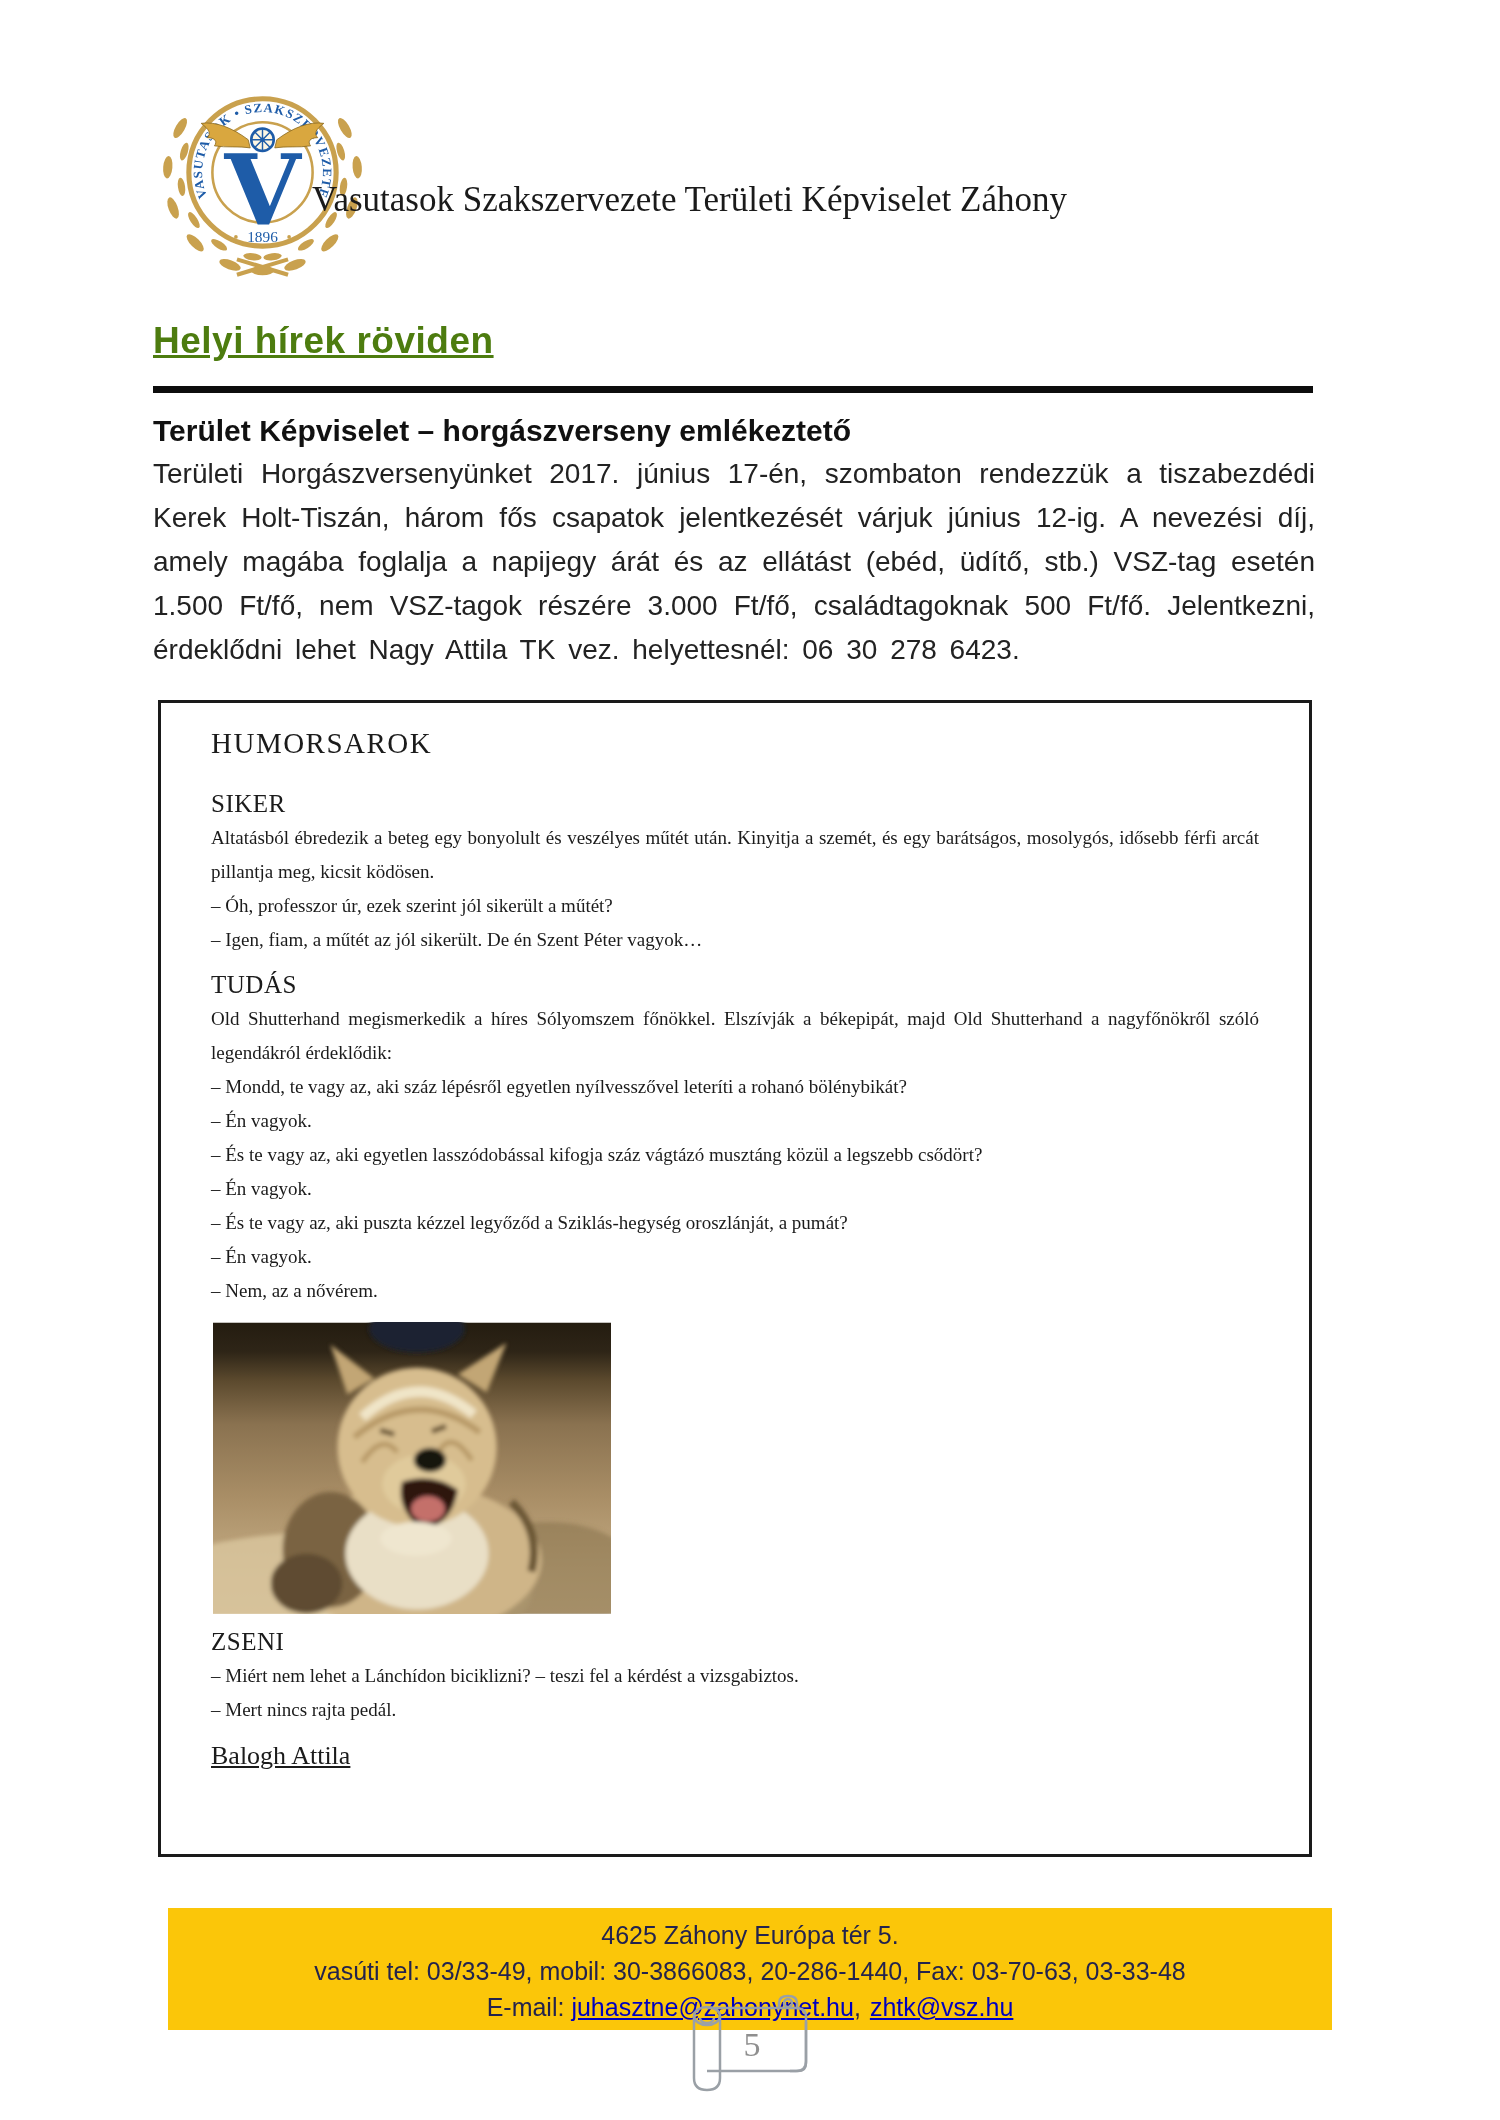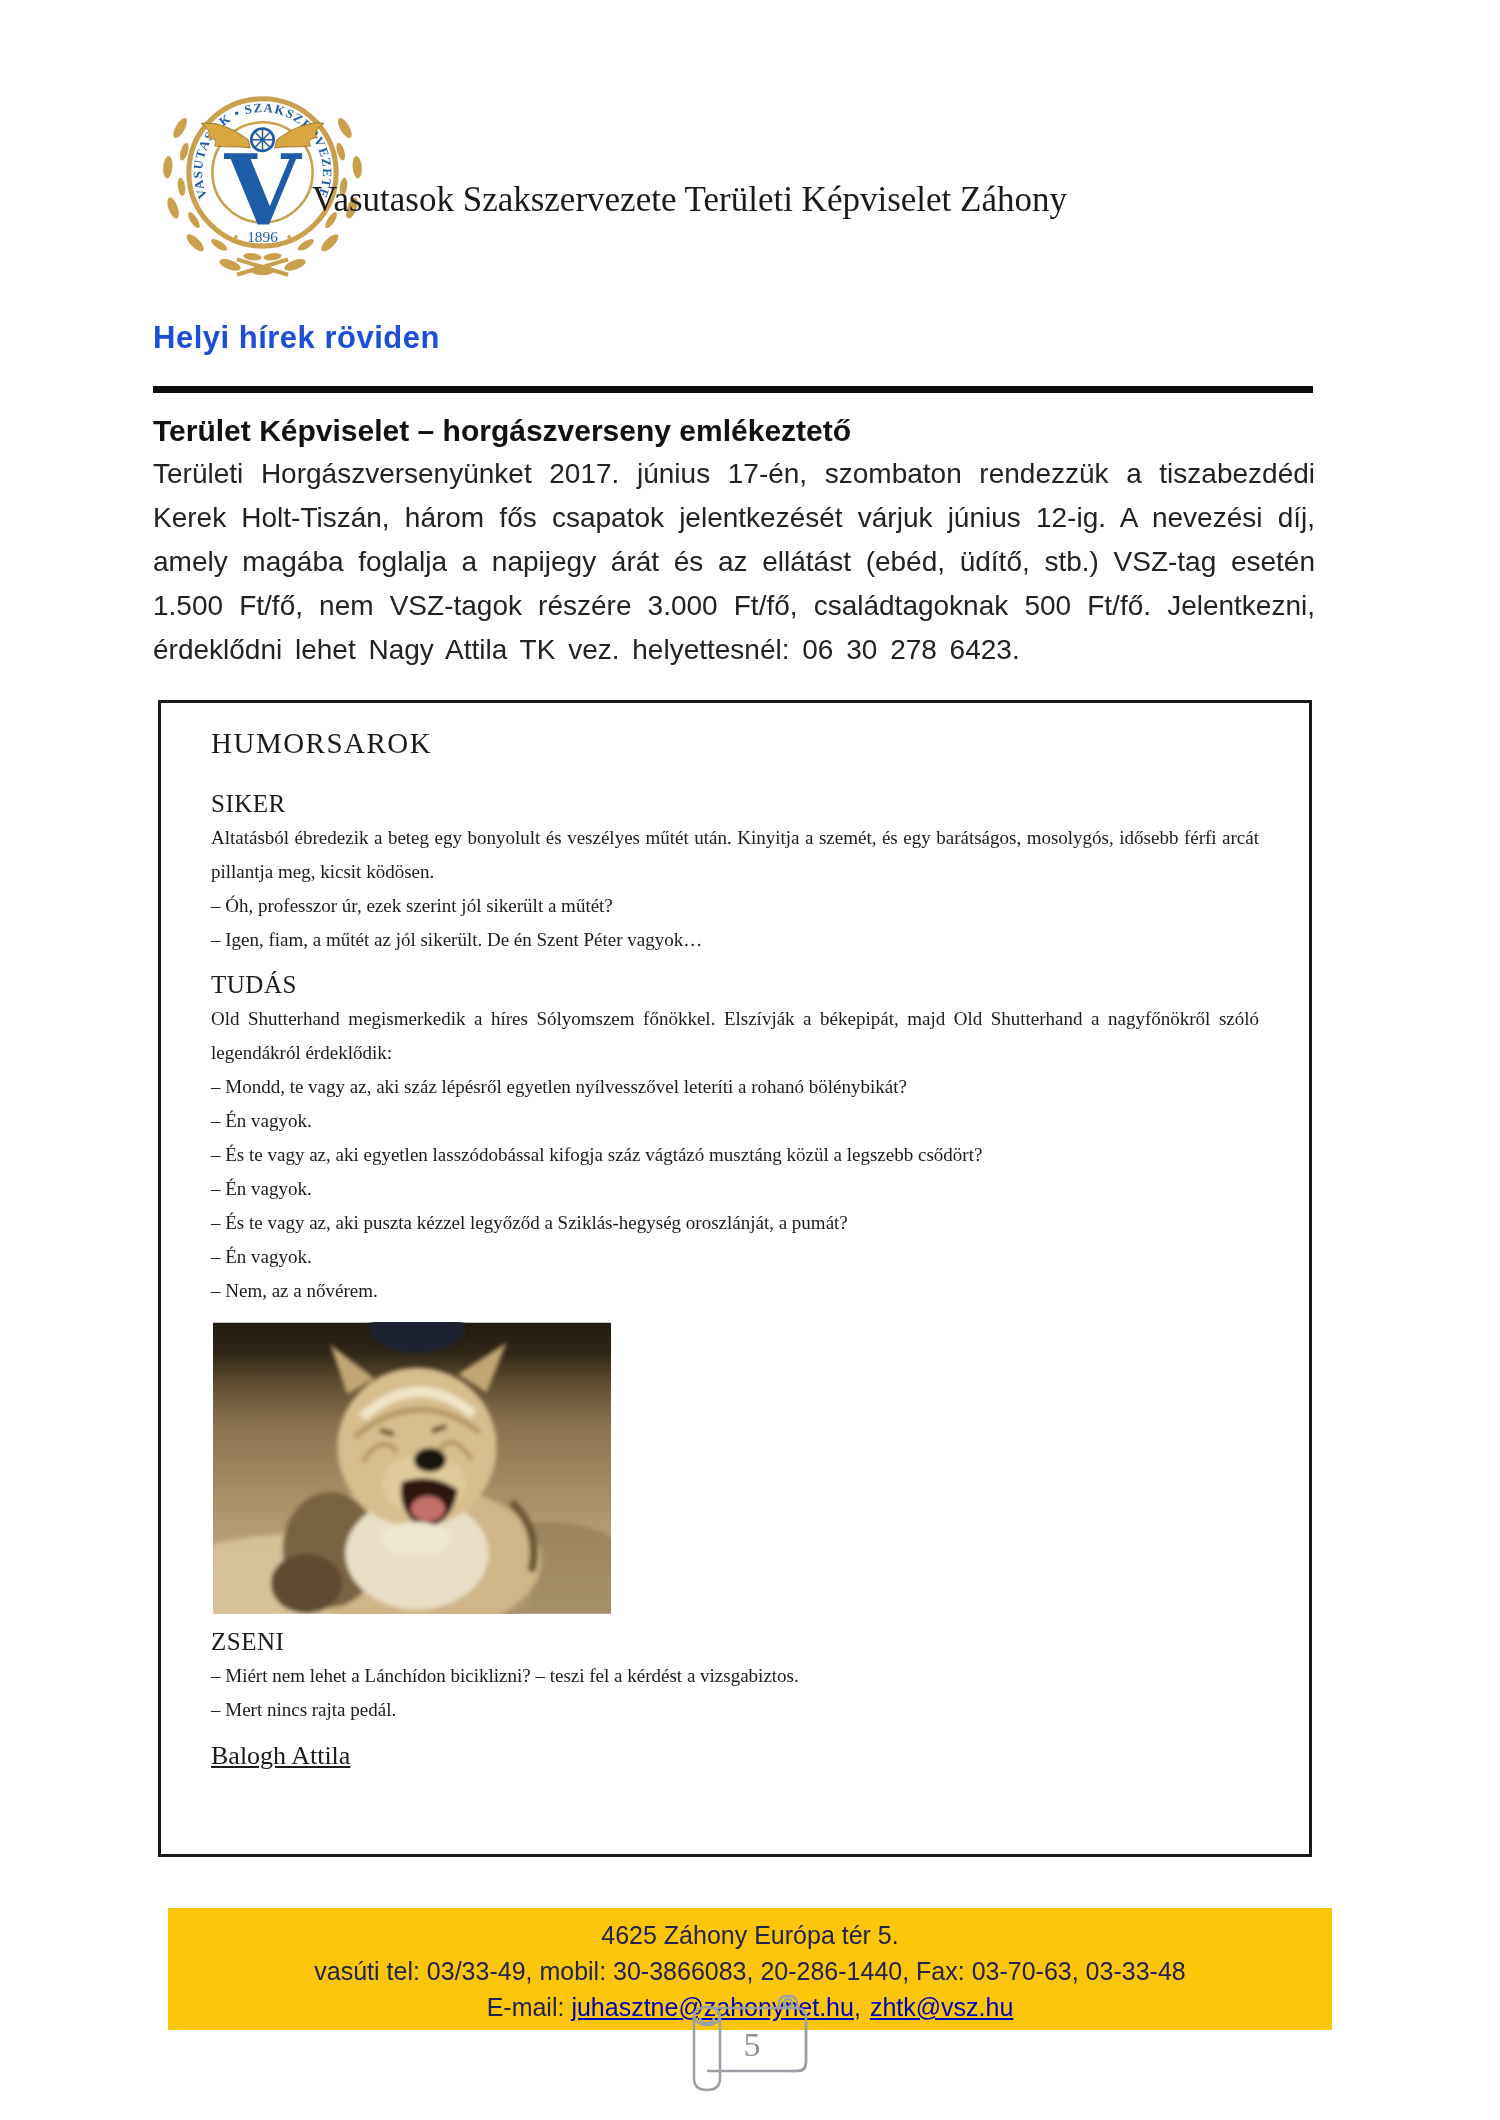--- a/index.html
+++ b/index.html
@@ -7,21 +7,21 @@
     position:relative; width:1500px; height:2120px; background:#ffffff;
     font-family:"Liberation Sans", sans-serif; overflow:hidden;
   }
   .logo { position:absolute; left:150px; top:70px; }
   .org-title {
     position:absolute; left:312px; top:180px;
     font-family:"Liberation Serif", serif; font-size:35px; color:#1a1a1a; white-space:nowrap;
   }
   .section-title {
     position:absolute; left:153px; top:320px;
-    font-size:31px; font-weight:bold; color:#1d4ed8; letter-spacing:.5px;
+    font-size:37px; font-weight:bold; color:#4d7c0f; letter-spacing:.5px;text-decoration:underline;
   }
   .title-rule { position:absolute; left:153px; top:386px; width:1160px; height:7px; background:#0d0d0d; }
   .article-heading {
     position:absolute; left:153px; top:414px;
     font-size:30px; font-weight:bold; color:#111111;text-align:right;
   }
   .article-body {
     position:absolute; left:153px; top:452px; width:1162px; margin:0;
     font-size:28px; line-height:44px; text-align:justify; word-spacing:5px; color:#222222;
   }

